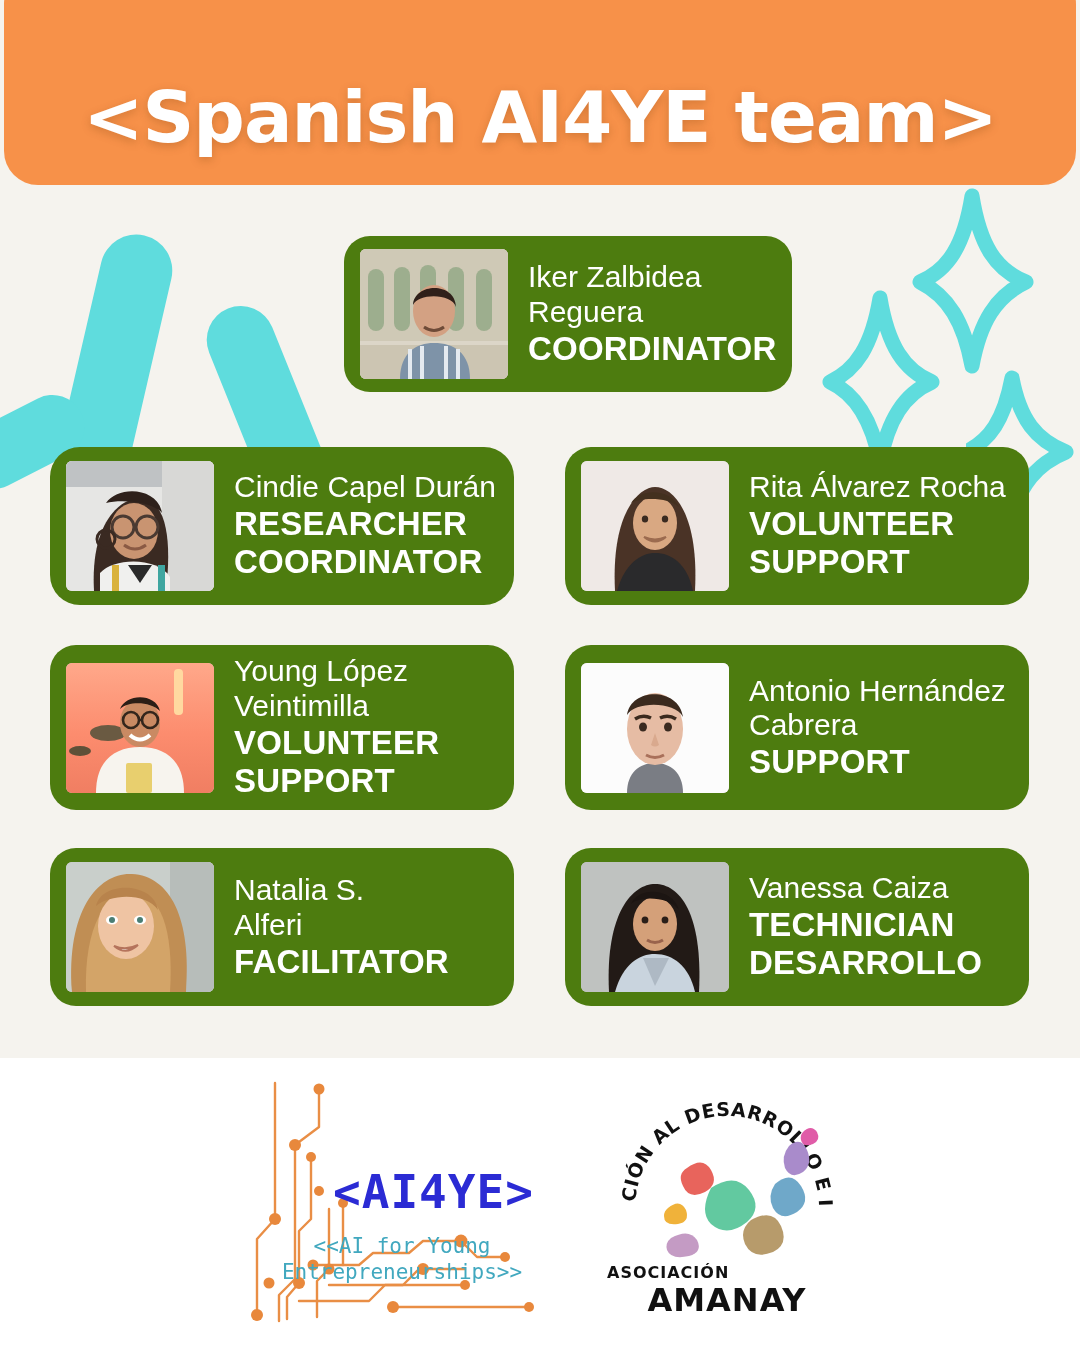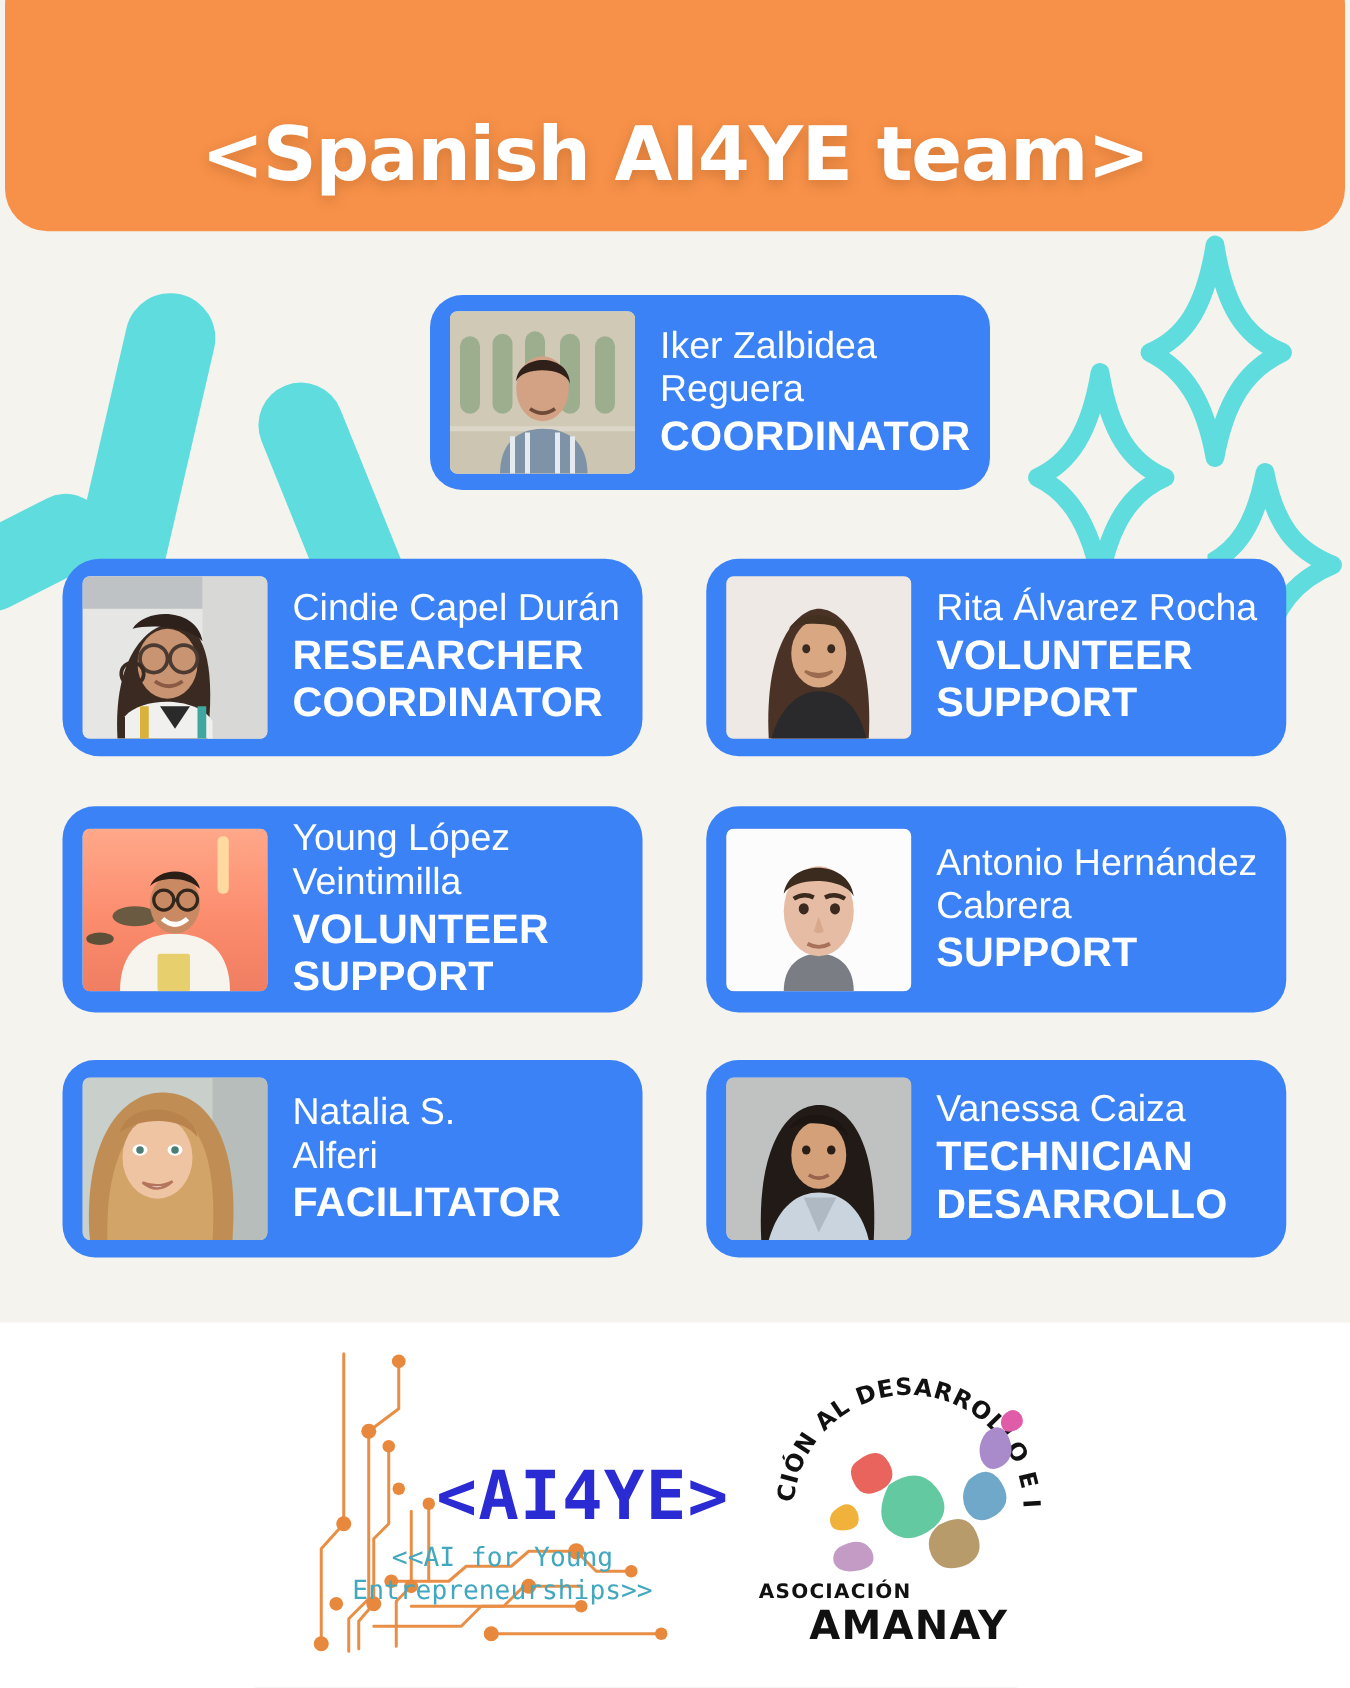--- a/index.html
+++ b/index.html
@@ -36,21 +36,21 @@
     display: flex;
     align-items: flex-end;
     justify-content: center;
     padding-bottom: 26px;
     z-index: 5;
   }
 
   .header-title {
     font-family: "DejaVu Sans", sans-serif;
     font-weight: bold;
-    font-size: 60px;
+    font-size: 72px;
     letter-spacing: -1px;
     color: #FFFFFF;
     text-shadow: 0 3px 10px rgba(120,60,10,0.28);
     white-space: nowrap;
   }
 
   
   .decor-layer {
     position: absolute;
     inset: 0;
@@ -74,21 +74,21 @@
     position: absolute;
     left: 0;
     top: 0;
     width: 1080px;
     height: 1058px;
     z-index: 4;
   }
 
   .card {
     position: absolute;
-    background: #3b82f6;
+    background: #4d7c0f;
     border-radius: 26px;
     display: flex;
     align-items: center;
     padding: 16px;
     gap: 20px;
   }
 
   .card-photo {
     width: 148px;
     height: 130px;
@@ -149,25 +149,25 @@
 
   .logo-ai4ye {
     position: relative;
     width: 330px;
     height: 270px;
   }
   .logo-ai4ye svg { position: absolute; inset: 0; }
 
   .ai4ye-wordmark {
     position: absolute;
-    left: 116px;
+    left: 100px;
     top: 96px;
     font-family: "DejaVu Sans Mono", monospace;
     font-weight: bold;
-    font-size: 54px;
+    font-size: 46px;
     color: #2B2BD4;
     letter-spacing: 1px;
   }
   .ai4ye-tagline {
     position: absolute;
     left: 14px;
     top: 148px;
     width: 310px;
     font-family: "DejaVu Sans Mono", monospace;
     font-size: 21px;

